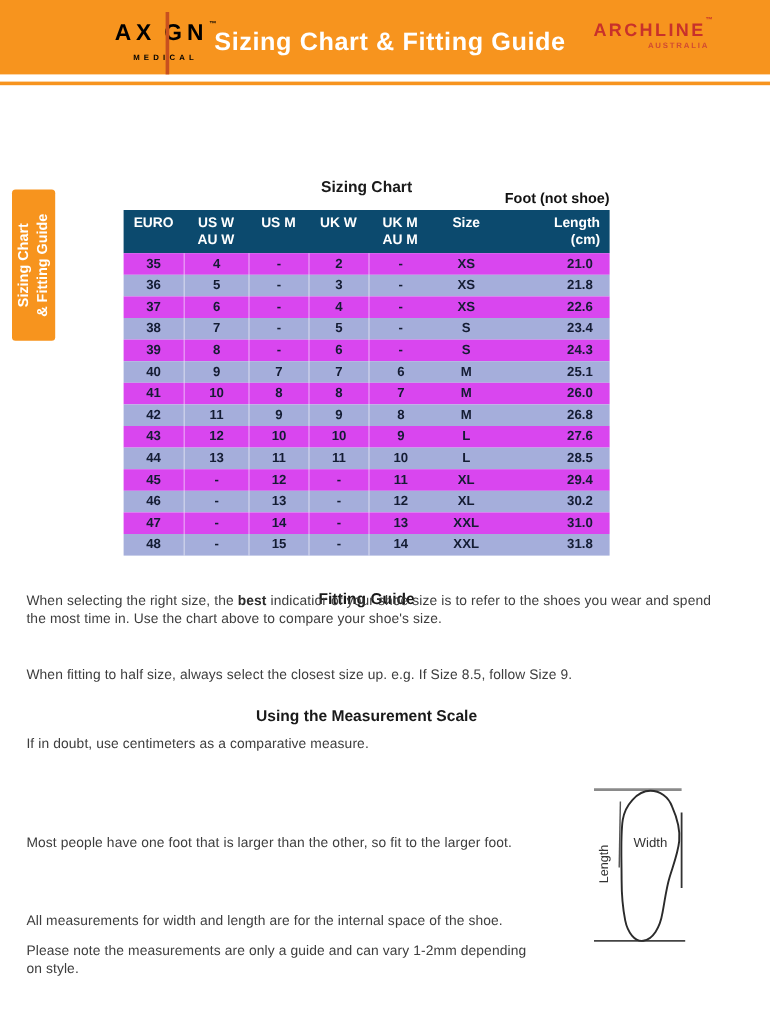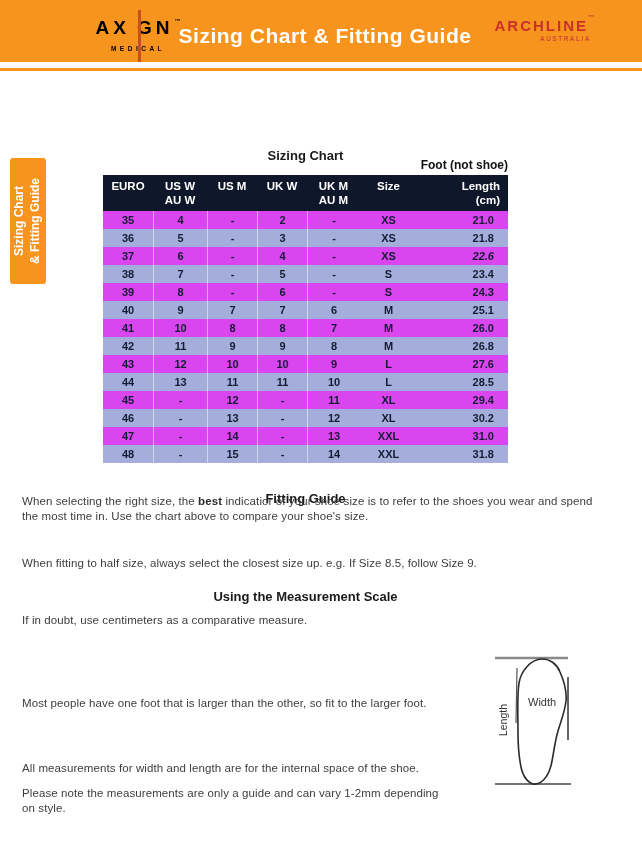--- a/index.html
+++ b/index.html
@@ -32,21 +32,21 @@
                   text-align:center;color:#fff;font-size:12px;font-weight:bold;line-height:16px;}
 
   
   .chart-title{position:absolute;left:103px;top:148px;width:405px;text-align:center;
                font-size:13px;font-weight:bold;color:#1a1a1a;}
   .foot-note{position:absolute;left:350px;top:158px;width:158px;text-align:right;
              font-size:12px;font-weight:bold;color:#111;}
 
   
   .tbl{position:absolute;left:103px;top:175px;width:405px;}
-  .tbl-head{display:flex;background:#0f172a;height:36px;}
+  .tbl-head{display:flex;background:#0c4a6e;height:36px;}
   .th{color:#fff;font-size:11.5px;font-weight:bold;line-height:14px;text-align:center;
       box-sizing:border-box;padding-top:4px;}
   .tr{display:flex;height:18px;}
   .tr.base{background:#d946ef;}
   .tr.alt{background:#A5AEDB;}
   .td{font-size:11px;font-weight:bold;color:#141c33;text-align:center;line-height:18px;
       box-sizing:border-box;}
   .td.sep{border-left:1px solid rgba(255,255,255,.5);}
   .c-len{text-align:right !important;padding-right:14px;}
   .th.c-len{padding-right:8px;}
@@ -141,21 +141,21 @@
           <div class="td" style="width: 57px;">XS</div>
           <div class="td c-len" style="width: 91px;">21.8</div>
         </div>
         <div class="tr base">
           <div class="td" style="width: 50px;">37</div>
           <div class="td sep" style="width: 54px;">6</div>
           <div class="td sep" style="width: 50px;">-</div>
           <div class="td sep" style="width: 50px;">4</div>
           <div class="td sep" style="width: 53px;">-</div>
           <div class="td" style="width: 57px;">XS</div>
-          <div class="td c-len" style="width: 91px; font-style: italic;">22.6</div>
+          <div class="td c-len" style="width: 91px;">22.6</div>
         </div>
         <div class="tr alt">
           <div class="td" style="width: 50px;">38</div>
           <div class="td sep" style="width: 54px;">7</div>
           <div class="td sep" style="width: 50px;">-</div>
           <div class="td sep" style="width: 50px;">5</div>
           <div class="td sep" style="width: 53px;">-</div>
           <div class="td" style="width: 57px;">S</div>
           <div class="td c-len" style="width: 91px;">23.4</div>
         </div>

